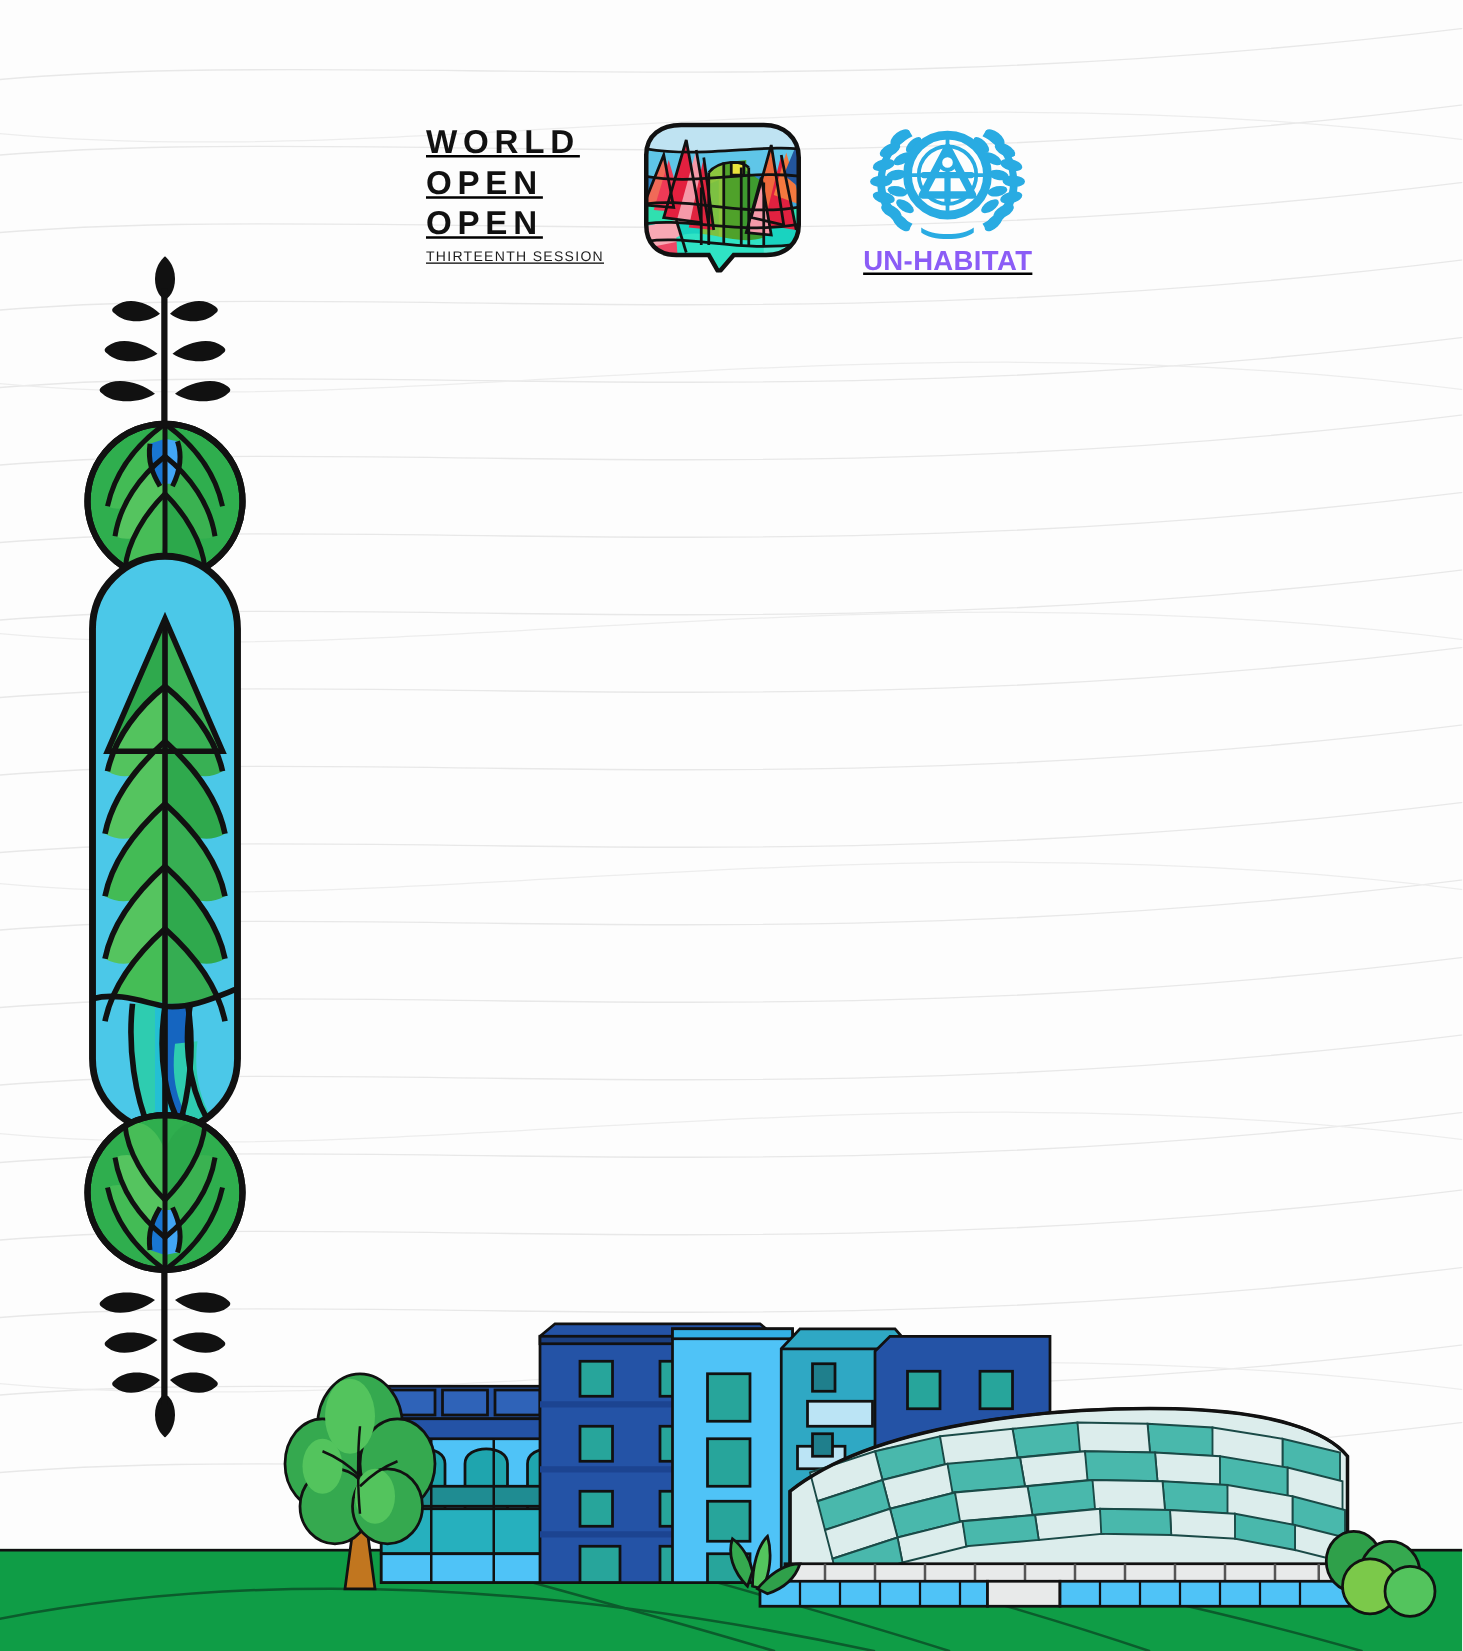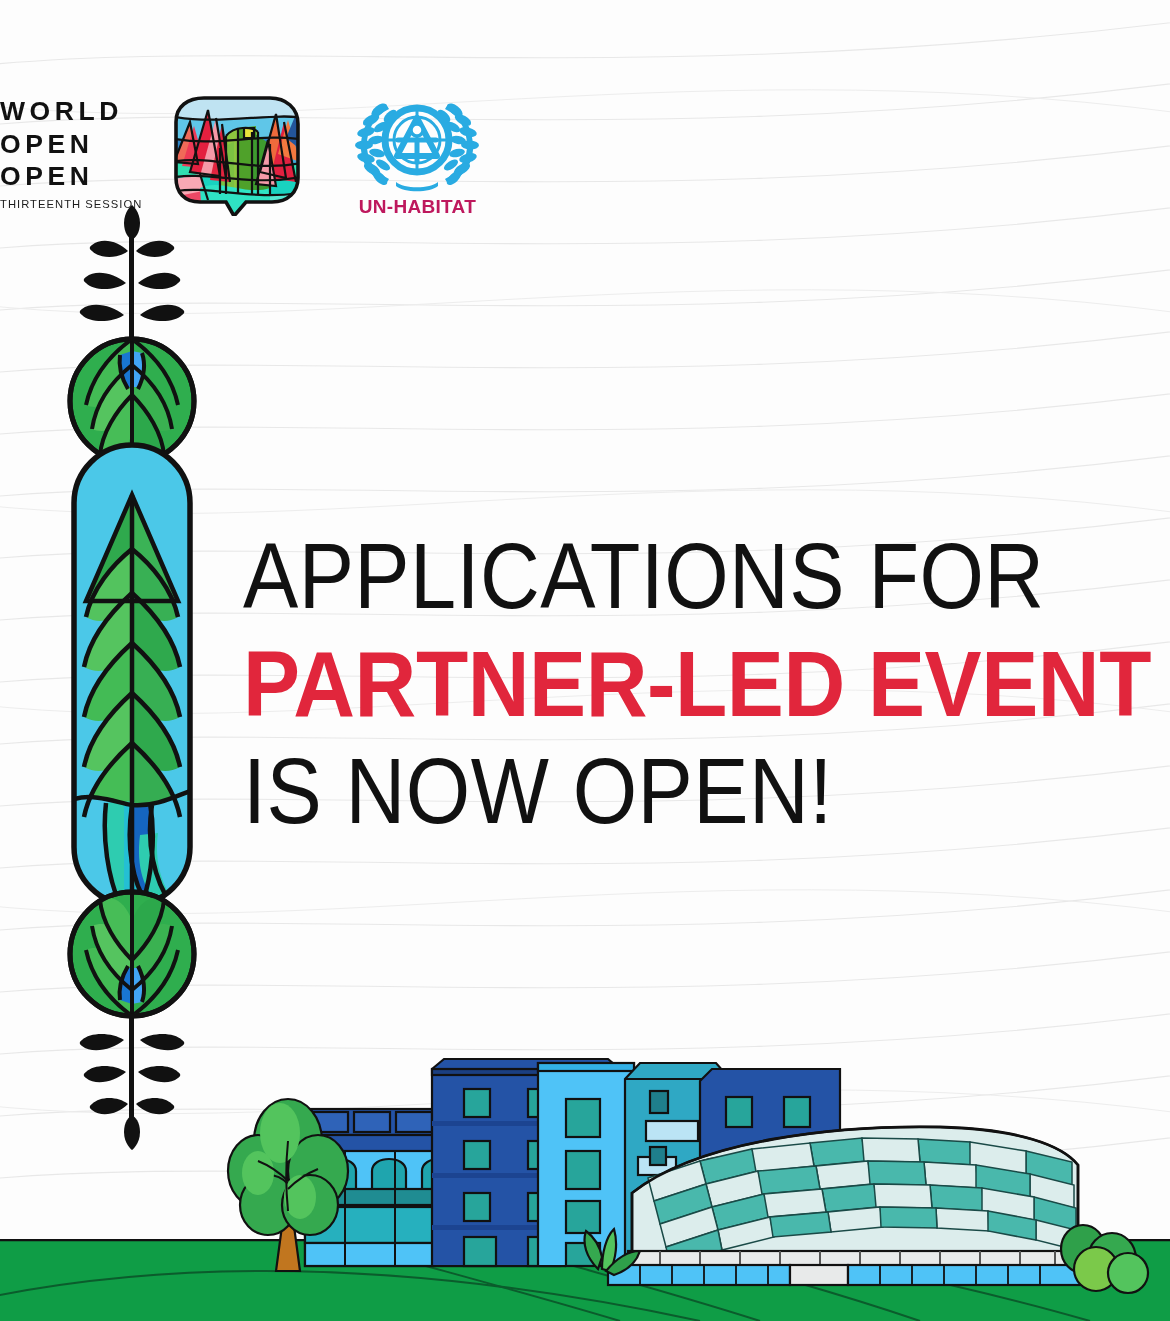--- a/index.html
+++ b/index.html
@@ -22,24 +22,25 @@
     width:1170px; height:1321px;
     z-index:0;
     pointer-events:none;
   }
   
   #logo-bar {
     position:absolute;
     left:0; top:90px;
     width:1170px;
     display:flex;
-    justify-content:flex-start;
+    justify-content:center;
     align-items:center;
     gap:40px;
     z-index:5;
+    text-decoration:underline;
   }
   #wuf-lockup { display:flex; align-items:center; gap:18px; }
   #wuf-wordmark {
     display:flex; flex-direction:column;
     align-items:flex-start;
     line-height:1.0;
   }
   #wuf-wordmark .wm-line {
     font-family:"Liberation Sans", sans-serif;
     font-weight:bold;
@@ -55,23 +56,23 @@
     font-size:11.2px;
     letter-spacing:1.05px;
     color:#1b1b1b;
     margin-top:3px;
     white-space:nowrap;
   }
   #unh-lockup { display:flex; flex-direction:column; align-items:center; gap:2px; }
   #unh-name {
     font-family:"Liberation Sans", sans-serif;
     font-weight:bold;
-    font-size:19px;
+    font-size:22px;
     letter-spacing:0.3px;
-    color:#be185d;
+    color:#8b5cf6;
     white-space:nowrap;
   }
   
   #left-deco { position:absolute; left:62px; top:205px; width:160px; height:945px; z-index:4; }
   
   #headline {
     position:absolute;
     left:243px; top:525px;
     width:830px;
     z-index:6;
@@ -405,25 +406,20 @@
       </g>
       <defs>
           <clipPath id="botLeafClip">
             <circle cx="70" cy="196" r="60"></circle>
           </clipPath>
         </defs>
       <circle cx="70" cy="196" r="62" fill="none" stroke="#111" stroke-width="5"></circle>
     </g>
   </svg>
 
-  <div id="headline">
-    <div class="hl">APPLICATIONS FOR</div>
-    <div class="hl hl-accent">PARTNER-LED EVENT</div>
-    <div class="hl">IS NOW OPEN!</div>
-  </div>
 
   <svg id="city" viewBox="0 0 1170 300">
     <g stroke="#111" stroke-width="2.2">
 
       <rect x="305" y="110" width="260" height="135" fill="#4FC3F7"></rect>
       <rect x="305" y="88" width="262" height="26" fill="#2453A6"></rect>
       <g fill="#2F63B8">
         <rect x="312" y="91" width="36" height="20"></rect>
           <rect x="354" y="91" width="36" height="20"></rect>
         <rect x="396" y="91" width="36" height="20"></rect>

